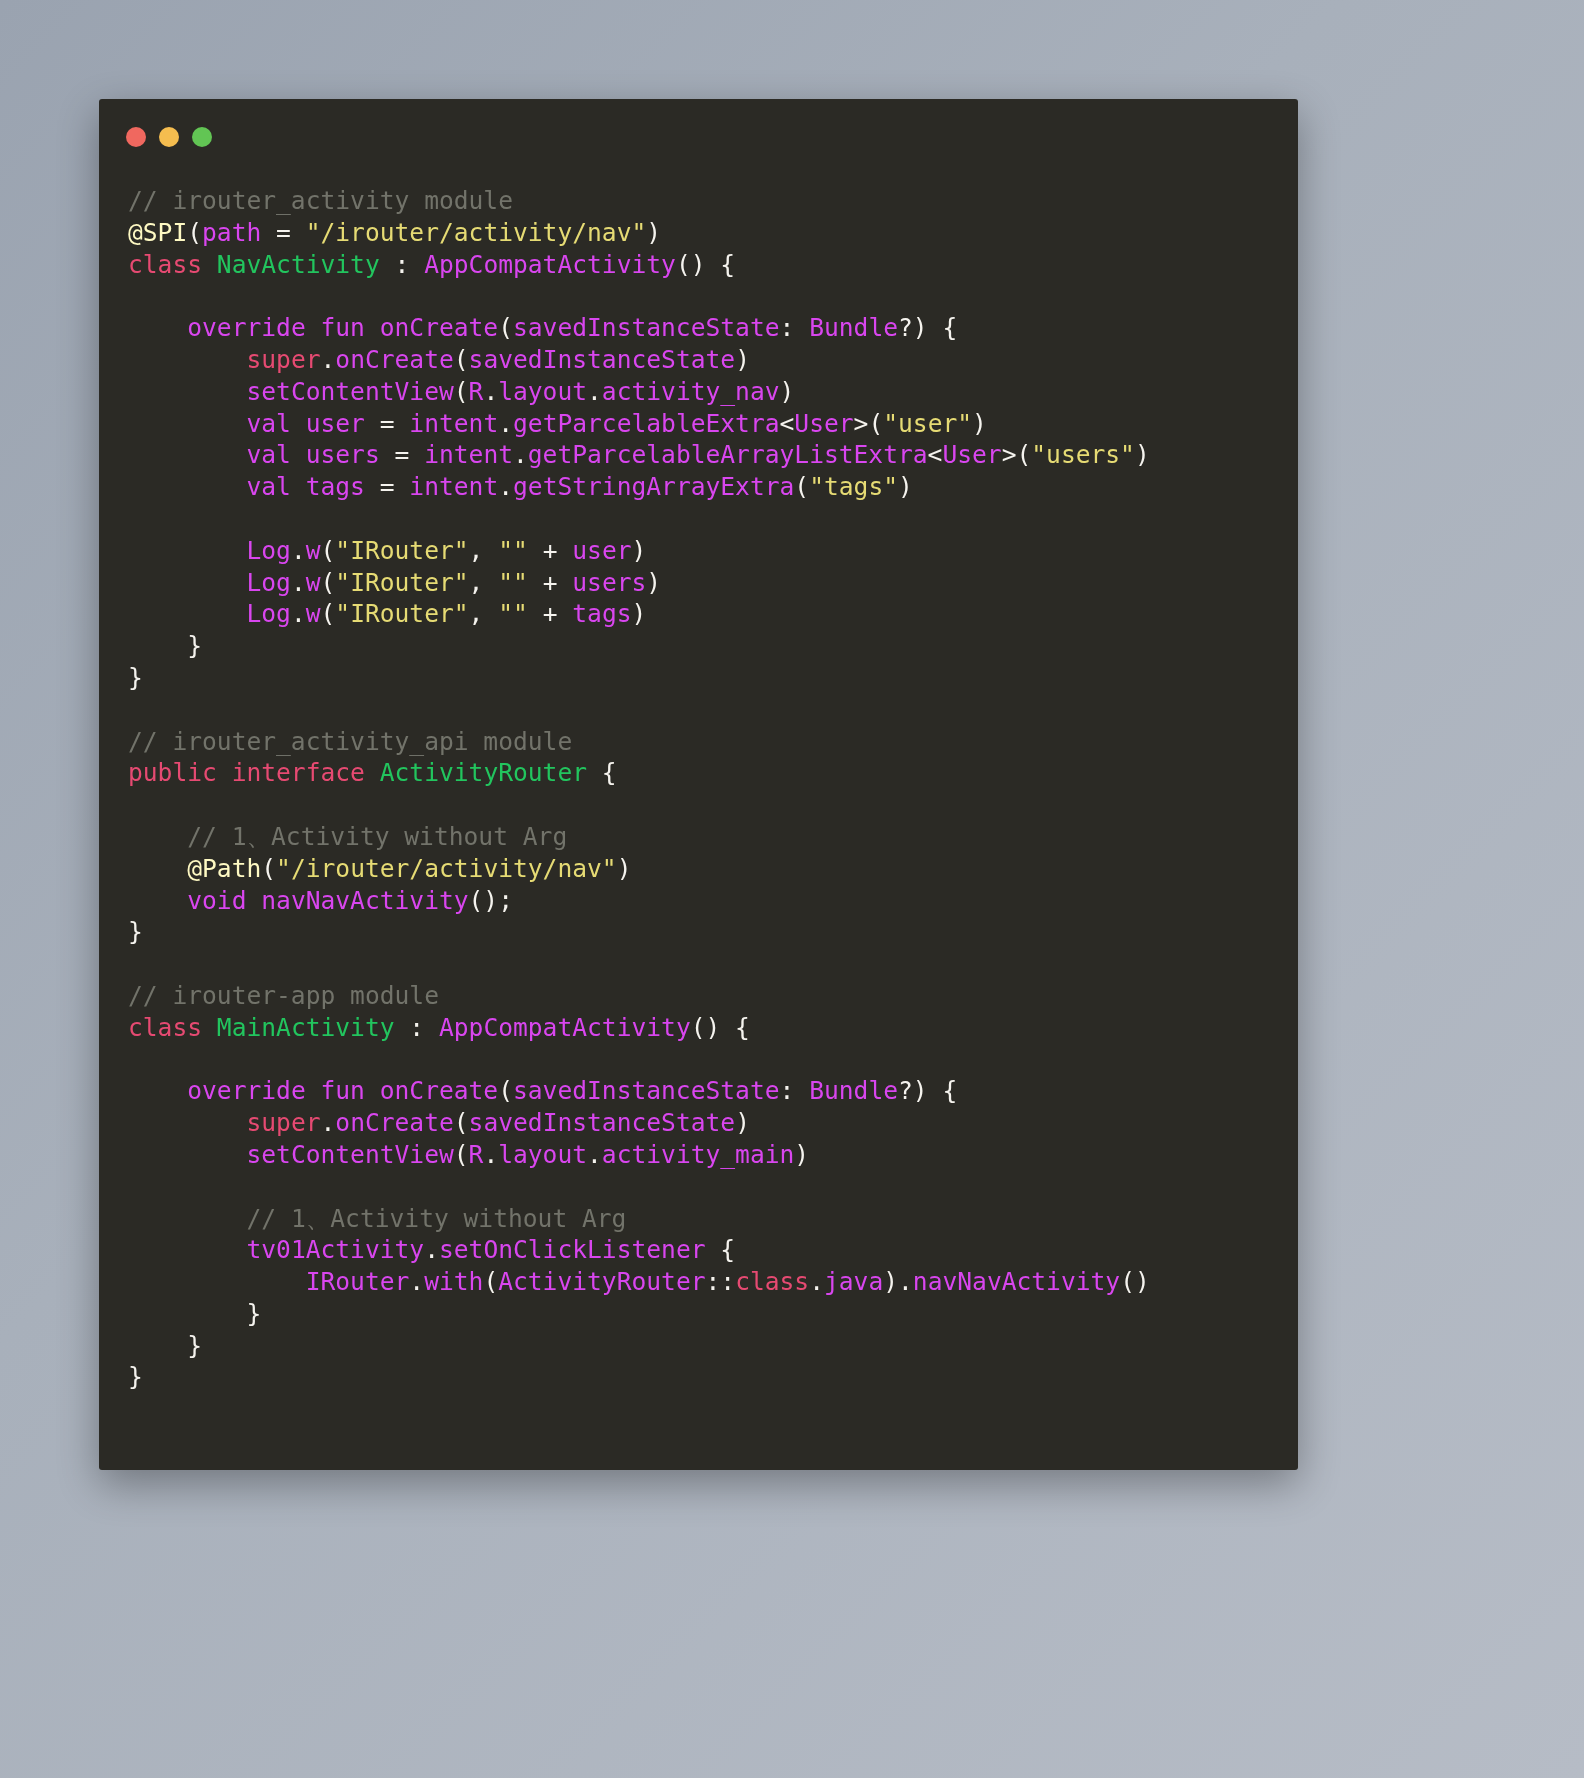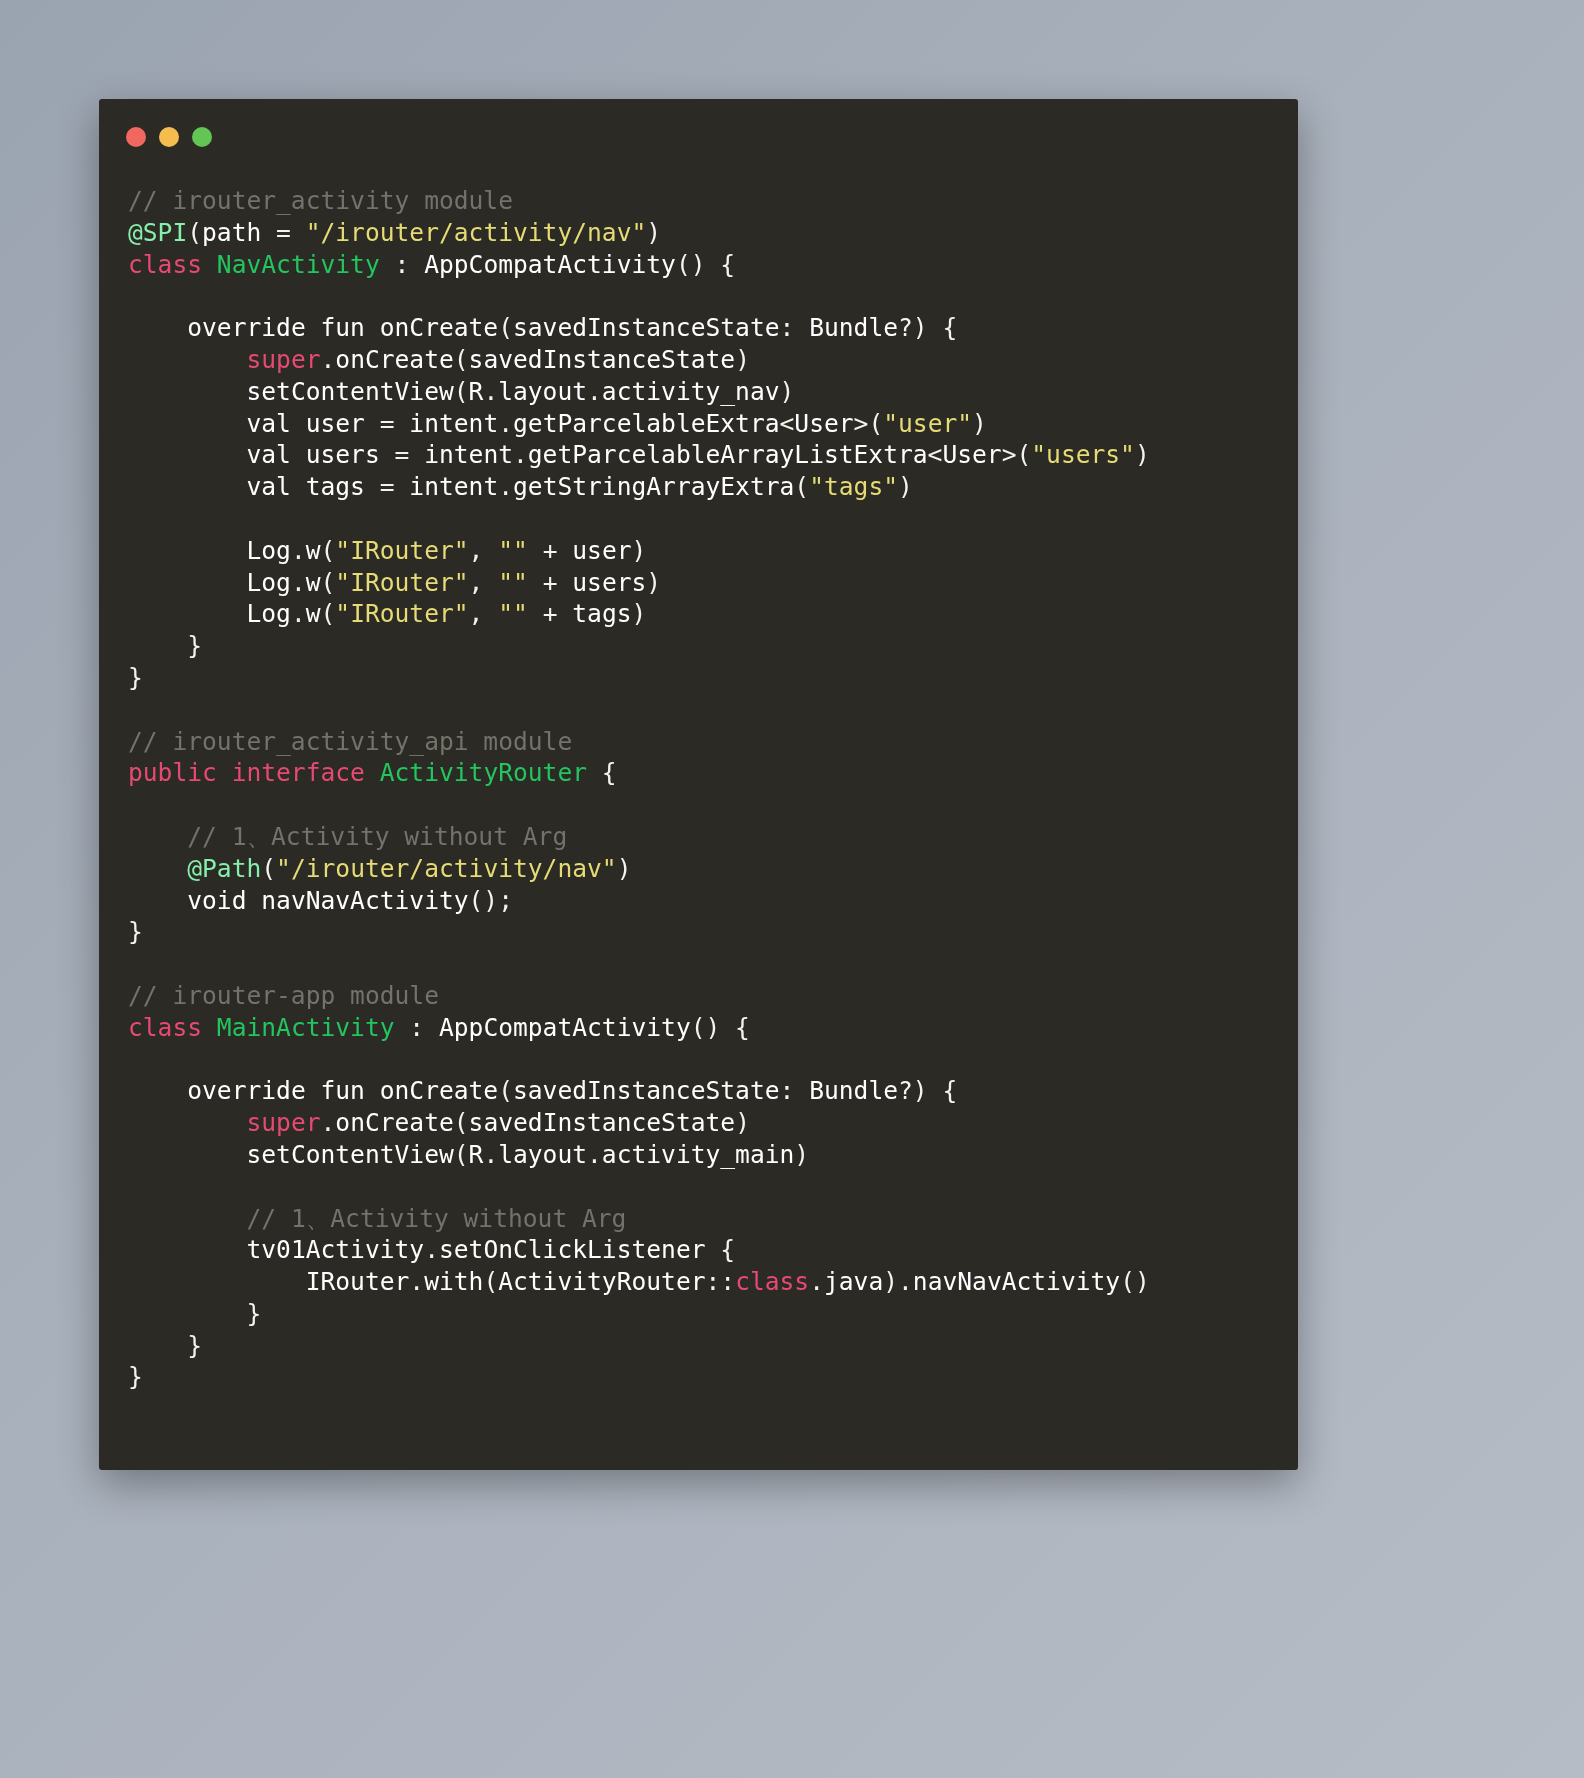--- a/index.html
+++ b/index.html
@@ -65,23 +65,23 @@
     color: #a8e6e2;
     letter-spacing: 0px;
     -webkit-font-smoothing: antialiased;
   }
   .ln { display: block; min-height: 31.8px; }
 
   .cmt  { color: #72736a; }
   .kw   { color: #e64a72; text-align: center; }
   .typ  { color: #22c55e; }
   .str  { color: #e6db74; }
-  .idn  { color: #ffffff; }
+  .idn  { color: #d946ef; }
   .pun  { color: #f5f3ee; }
-  .ann  { color: #86efac; }
+  .ann  { color: #fef9c3; }
 </style>
 </head>
 <body>
 
 <div id="stage">
   <div class="window">
 
     <div class="titlebar">
       <div class="dots">
         <span class="dot dot-close"></span>

